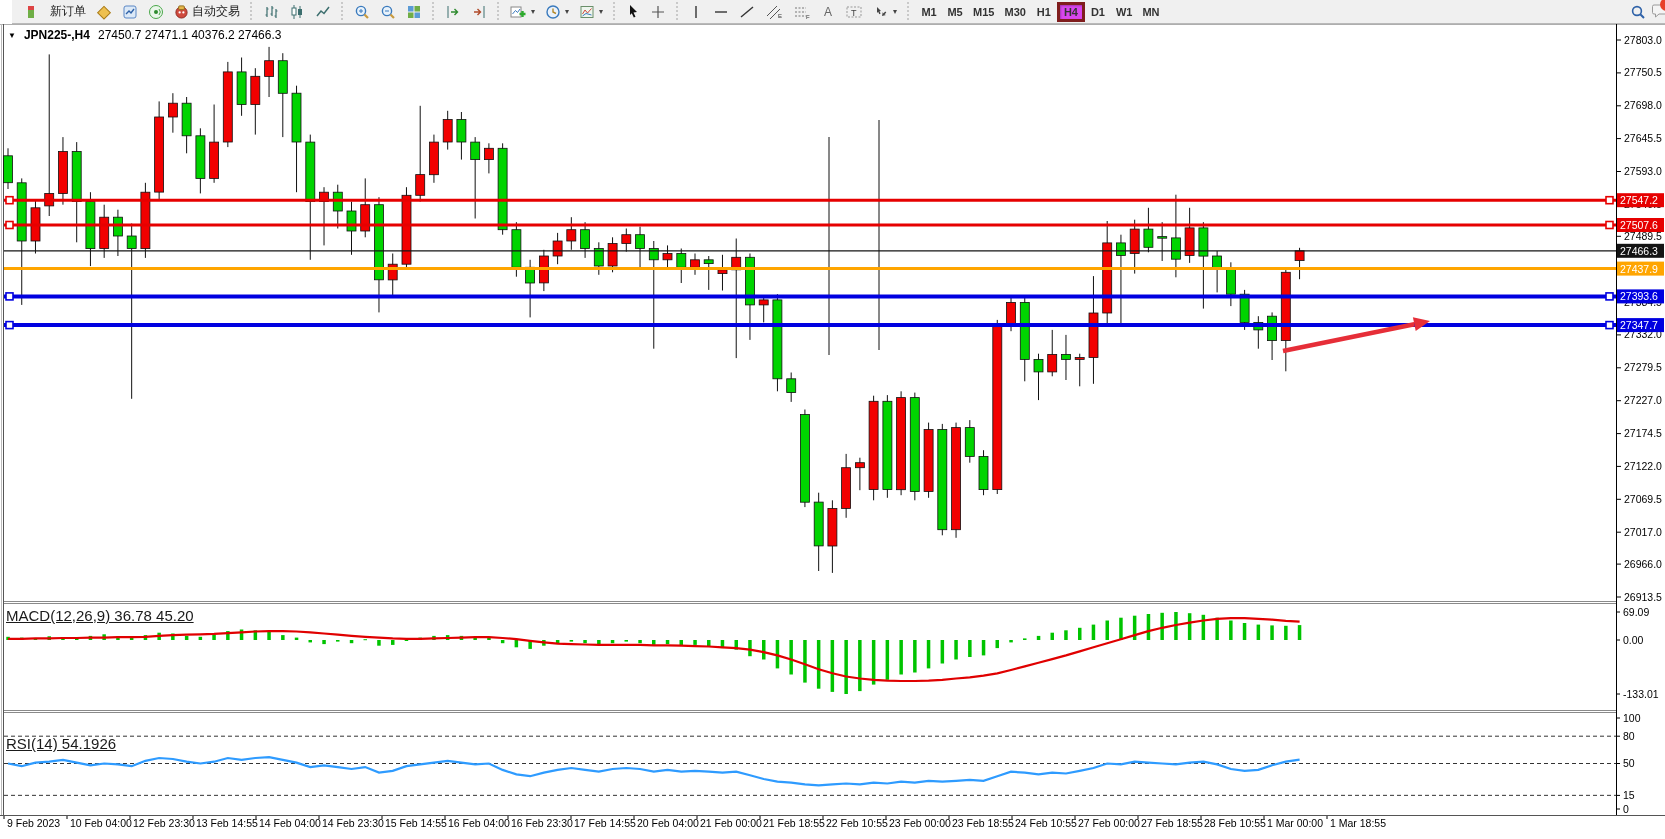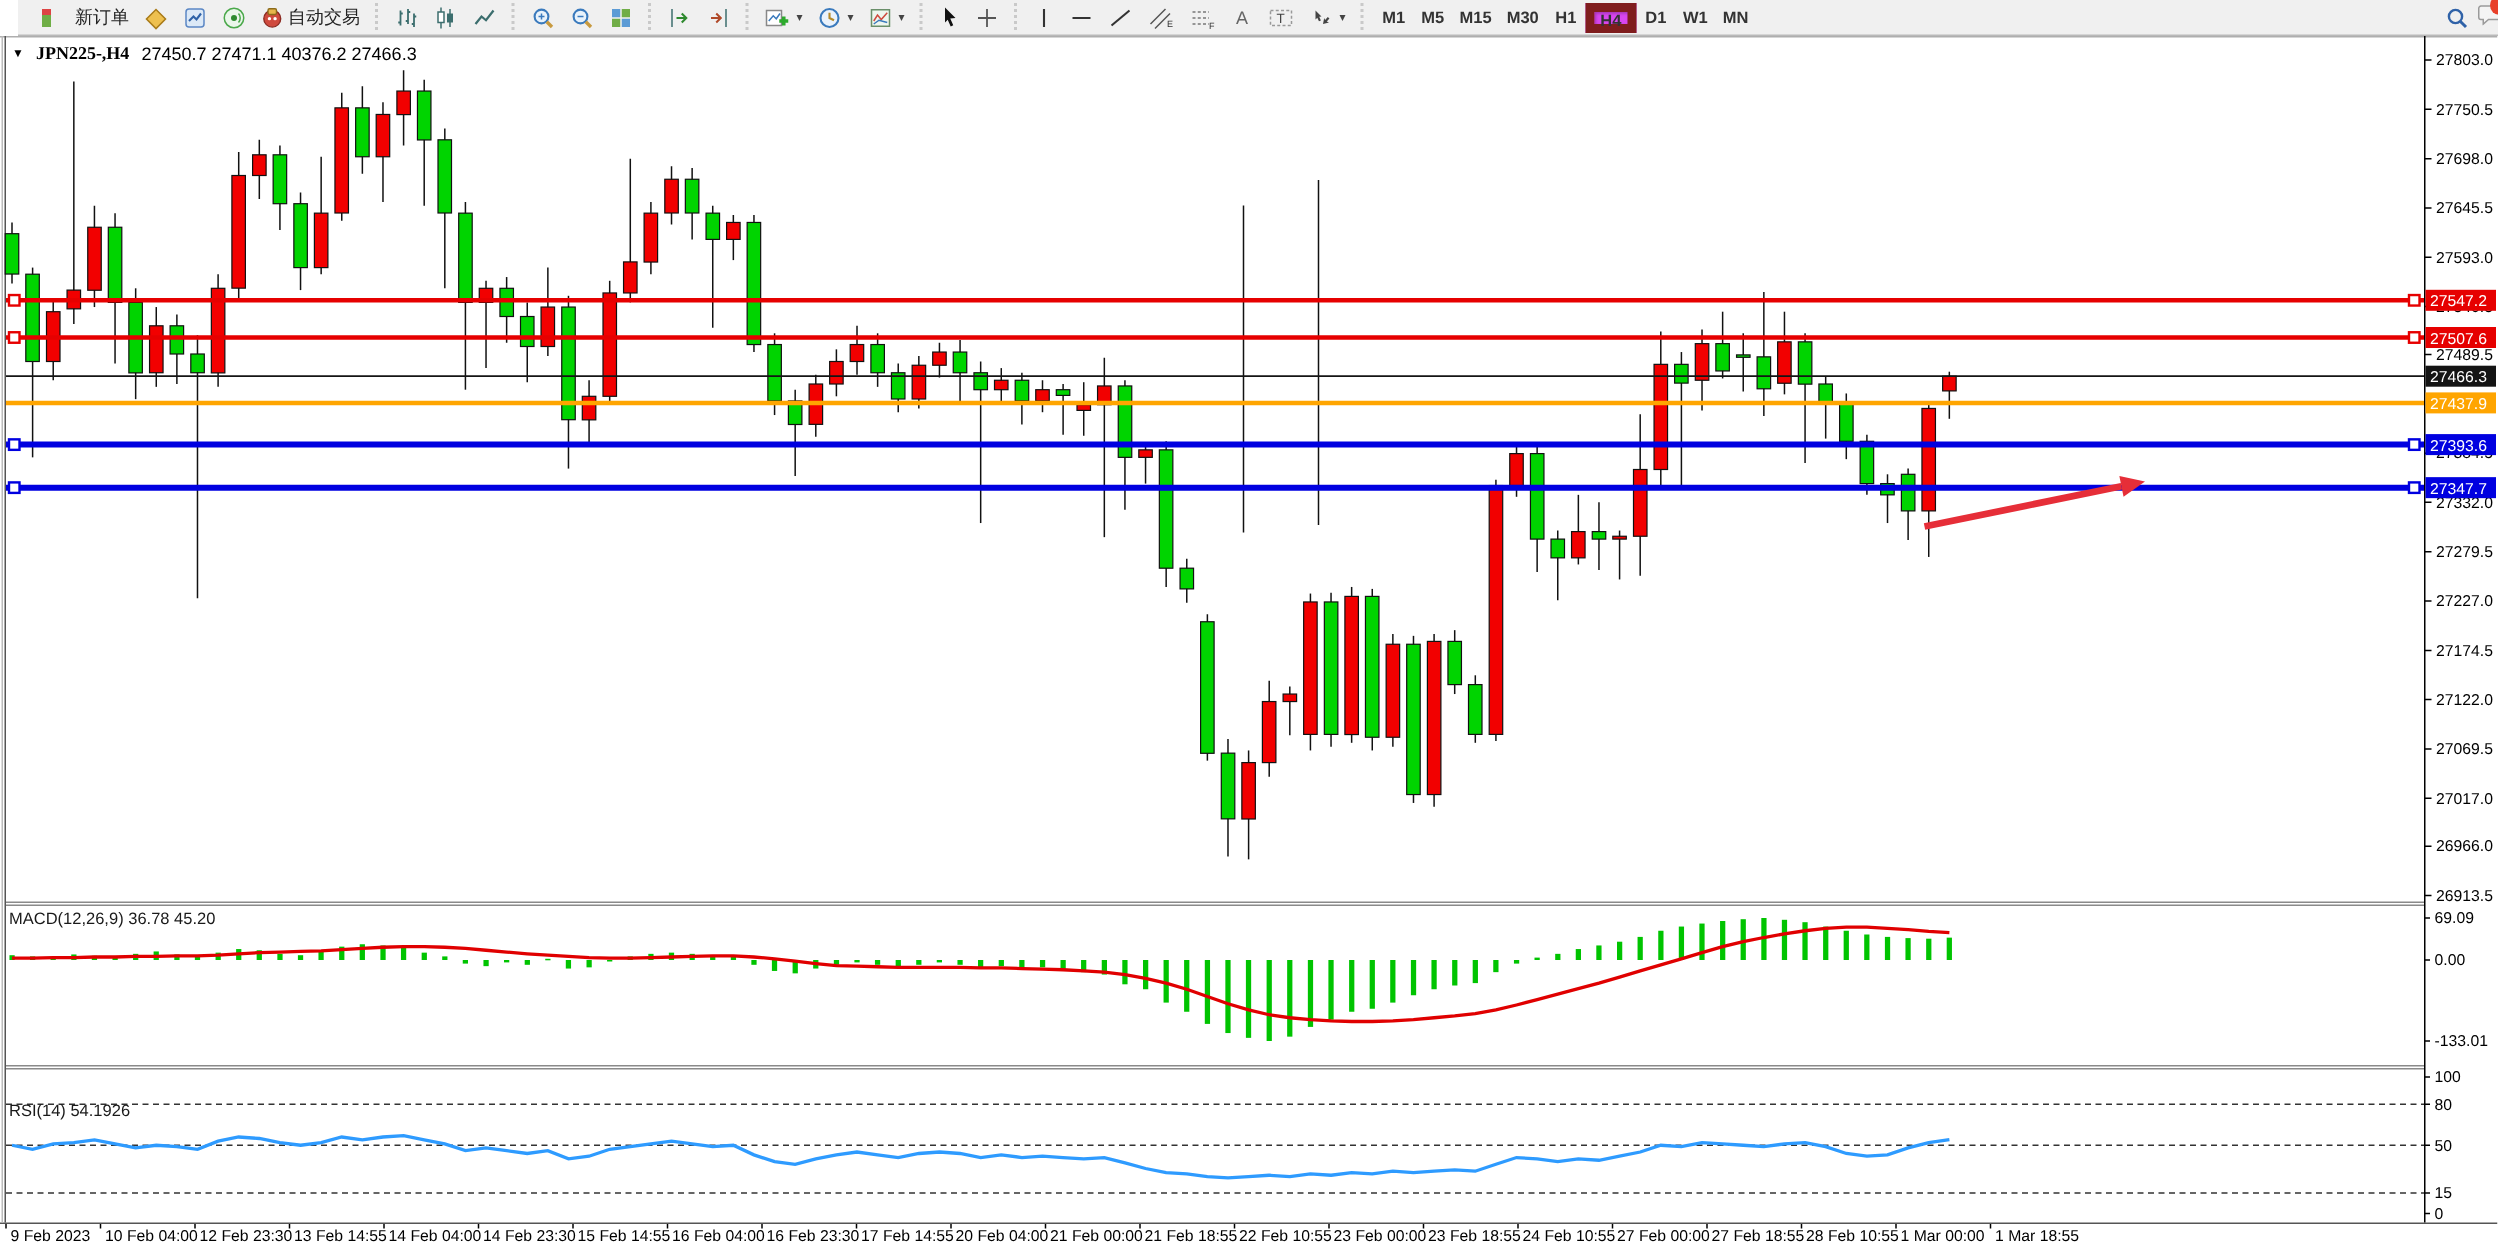--- a/index.html
+++ b/index.html
@@ -8,31 +8,31 @@
   .toolbar{position:absolute;left:0;top:0;width:1665px;height:24px;background:#f0f0f0;
     border-bottom:1px solid #b9b9b9;display:flex;align-items:center;gap:2px;padding-left:2px;box-sizing:border-box;margin-left:12px;}
   .tb-btn{height:20px;min-width:22px;display:flex;align-items:center;justify-content:center;gap:3px;
     border:1px solid transparent;background:transparent;padding:0 3px;cursor:default;font-size:12px;color:#222;}
   .tb-label{font-size:12px;color:#222;white-space:nowrap;}
   .sep{width:7px;height:20px;margin:0 2px;background:
     repeating-linear-gradient(to bottom,#c9c9c9 0 2px,transparent 2px 4px);background-size:2px 100%;background-repeat:no-repeat;background-position:2px 0;}
   .caret{font-size:8px;color:#444;margin-left:1px;}
   .tf-btn{height:20px;min-width:26px;border:1px solid transparent;background:transparent;
     font-size:11px;font-weight:bold;color:#333;padding:0 4px;}
-  .tf-btn.active{border:6px solid #7f1d1d;background:#d946ef;box-shadow:inset 1px 1px 2px rgba(0,0,0,.25);}
+  .tf-btn.active{border:3px solid #7f1d1d;background:#d946ef;box-shadow:inset 1px 1px 2px rgba(0,0,0,.25);}
   .spacer{flex:1;}
   .chat-wrap{position:relative;margin-right:8px;}
   .chat-badge{position:absolute;top:-4px;right:-6px;background:#e8402a;color:#fff;font-size:9px;font-weight:bold;
     border-radius:8px;min-width:13px;height:13px;line-height:13px;text-align:center;padding:0 1px;}
   
   #chart-region{position:absolute;left:0;top:24px;width:1665px;height:815px;background:#fff;}
   #chart-svg{position:absolute;left:0;top:0;}
   .chart-title{position:absolute;left:8px;top:4px;font-size:12px;color:#000;display:flex;gap:8px;align-items:center;z-index:5;}
   .chart-title .tri{font-size:8px;color:#000;}
-  .pane-label{position:absolute;left:6px;font-size:11px;color:#1a1a1a;z-index:5;}
+  .pane-label{position:absolute;left:6px;font-size:15px;color:#1a1a1a;z-index:5;text-decoration:underline;}
   #macd-label{top:583px;}
   #rsi-label{top:691px;margin-top:20px;}
   svg text{font-family:"Liberation Sans","DejaVu Sans",sans-serif;}
 </style>
 </head>
 <body>
 
 <div class="toolbar">
   <span class="tb-btn">
     <svg width="10" height="14" viewBox="0 0 10 14">
@@ -238,21 +238,21 @@
     <svg width="17" height="16" viewBox="0 0 17 16">
       <path d="M2 3 h12 a1.5 1.5 0 0 1 1.5 1.5 v6 a1.5 1.5 0 0 1 -1.5 1.5 h-7 l-3.5 3 v-3 h-1.5 a1.5 1.5 0 0 1 -1.5 -1.5 v-6 A1.5 1.5 0 0 1 2 3 Z" fill="#f4f4f4" stroke="#9a9a9a"></path>
       </svg>
     <span class="chat-badge">1</span>
   </span>
 </div>
 
 <div id="chart-region">
   <div class="chart-title">
     <span class="tri">▼</span>
-    <span style="font-weight:bold;font-family:Liberation Serif, serif;">JPN225-,H4</span>
+    <span style="font-weight:bold;">JPN225-,H4</span>
     <span>27450.7 27471.1 40376.2 27466.3</span>
   </div>
   <div class="pane-label" id="macd-label">MACD(12,26,9) 36.78 45.20</div>
   <div class="pane-label" id="rsi-label">RSI(14) 54.1926</div>
   <svg id="chart-svg" width="1665" height="815">
       <line x1="0" y1="0.5" x2="1665" y2="0.5" stroke="#aeaeae" stroke-width="1"></line>
       <line x1="4" y1="577.5" x2="1616" y2="577.5" stroke="#8a8a8a" stroke-width="1"></line>
       <line x1="4" y1="579.5" x2="1616" y2="579.5" stroke="#8a8a8a" stroke-width="1"></line>
       <line x1="4" y1="686.5" x2="1616" y2="686.5" stroke="#8a8a8a" stroke-width="1"></line>
       <line x1="4" y1="688.5" x2="1616" y2="688.5" stroke="#8a8a8a" stroke-width="1"></line>

